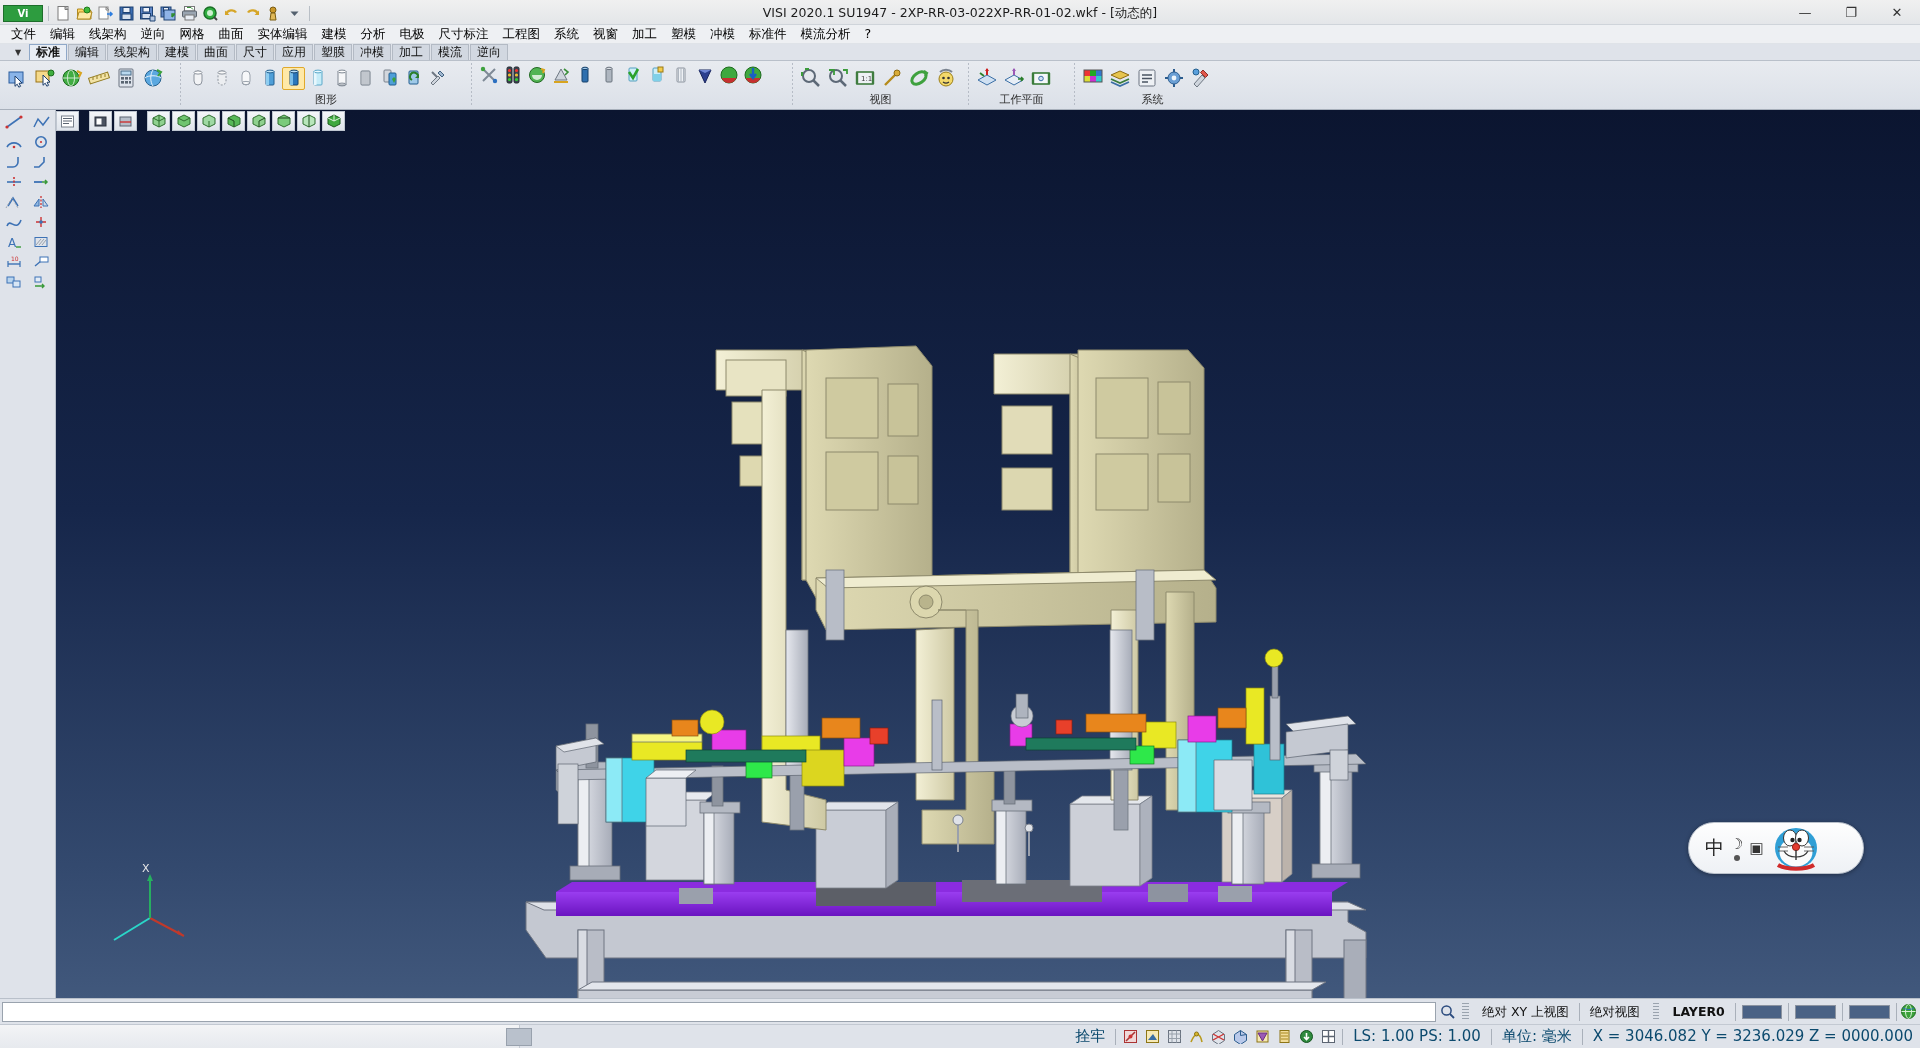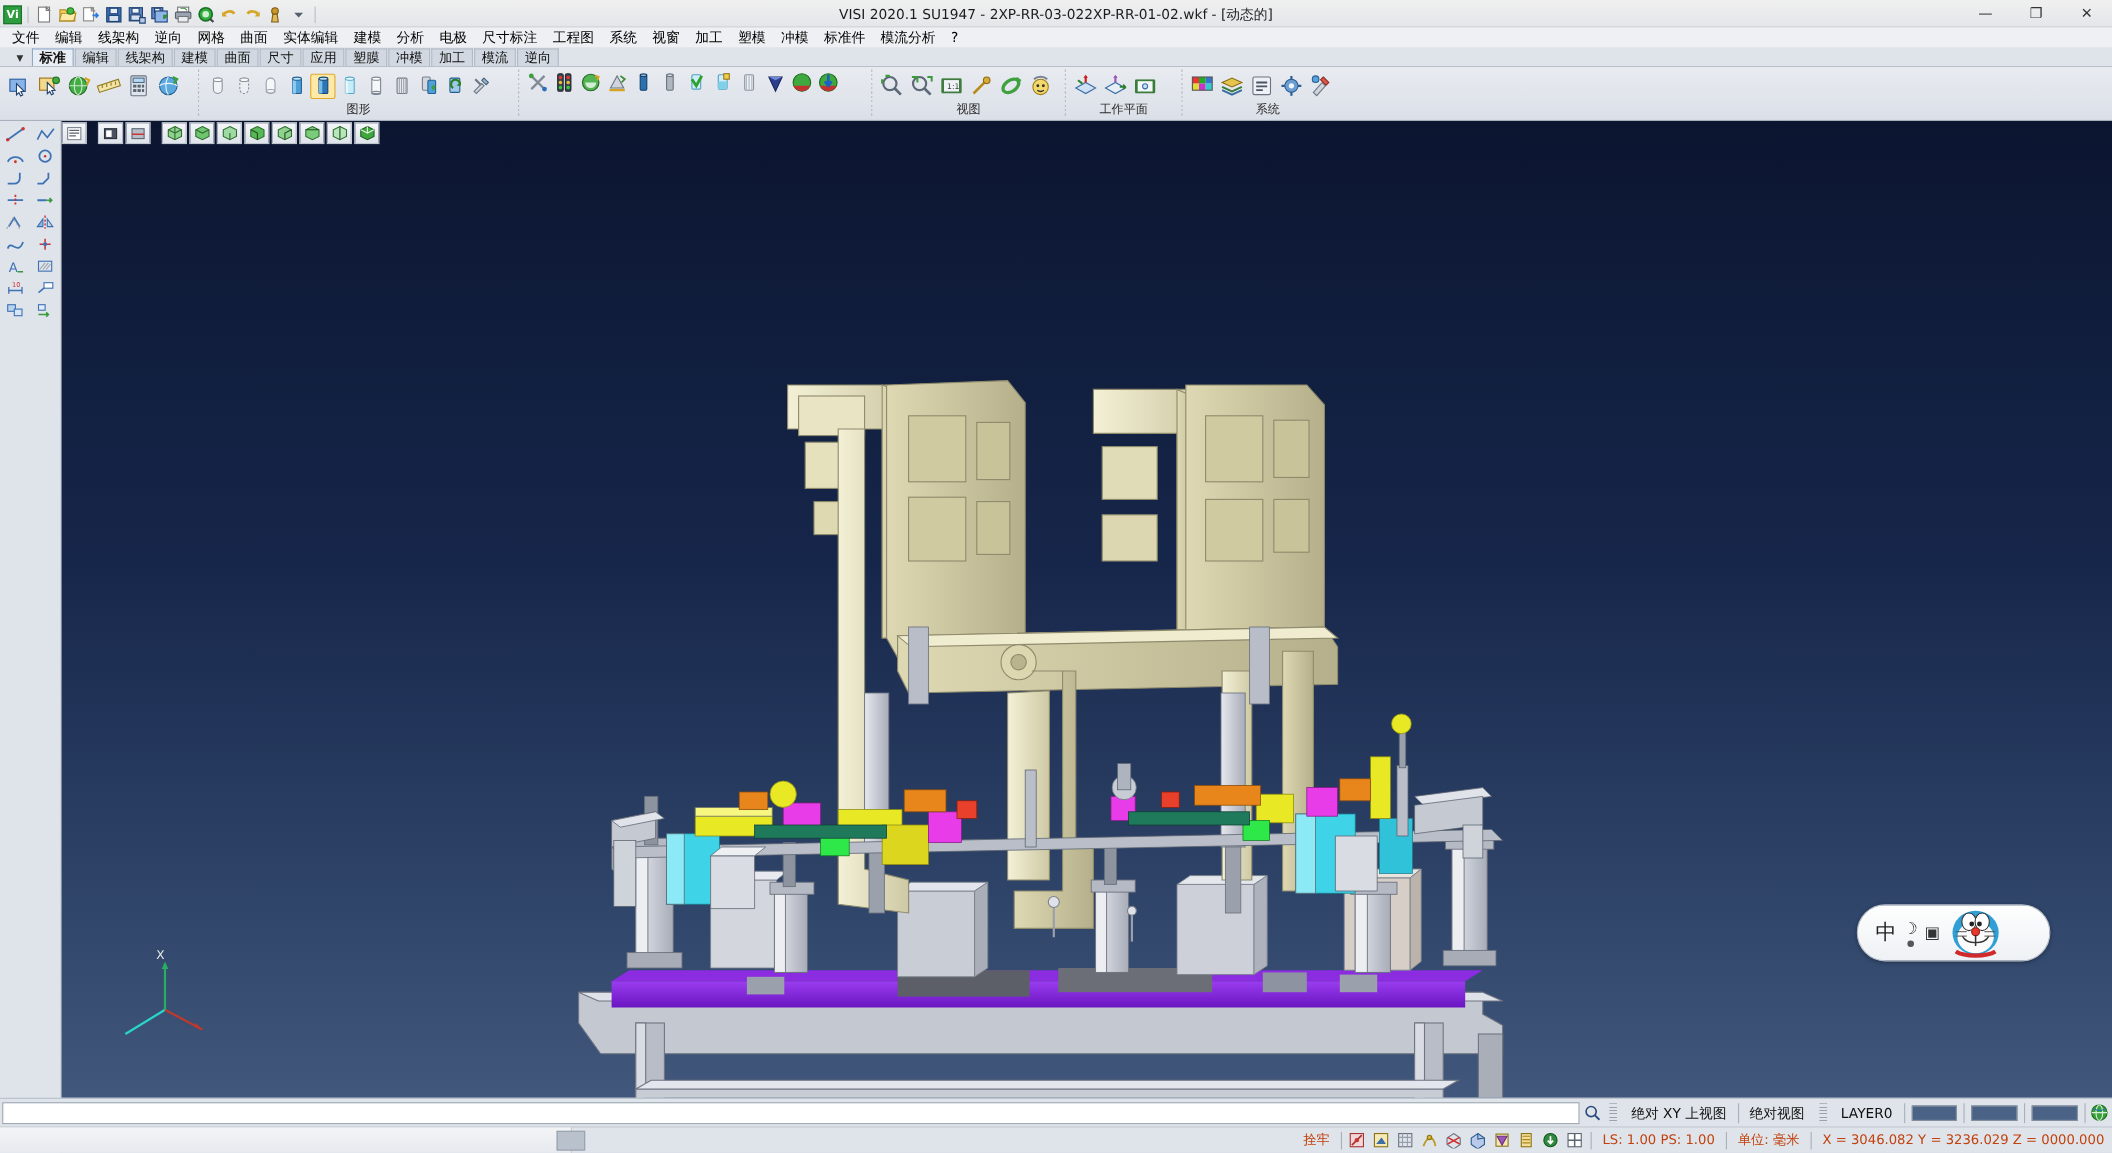--- a/index.html
+++ b/index.html
@@ -41,21 +41,21 @@
     padding: 0 7px; height: 18px; line-height: 18px; font-size: 12.5px; color: #000;
     white-space: nowrap;
   }
 
   
   .qat {
     position: absolute; top: 3px; left: 3px; height: 21px;
     display: flex; align-items: center; gap: 2px; z-index: 5;
   }
   .qat .logo {
-    width: 17px; height: 17px; background: #2d9c3f;
+    width: 40px; height: 17px; background: #2d9c3f;
     color: #fff; font-size: 10px; font-weight: bold;
     display: flex; align-items: center; justify-content: center;
     border: 1px solid #1d6e2b;
   }
   .qat .sep { width: 1px; height: 15px; background: #b9bfc6; margin: 0 3px; }
   .qicon { width: 19px; height: 19px; display: flex; align-items: center; justify-content: center; }
   .qicon svg { display: block; }
 
   
   .ribbon-tabs {
@@ -143,34 +143,34 @@
   }
   .sb-prompt {
     flex: 0 0 1434px; height: 20px; margin-left: 2px;
     background: #fff; border: 1px solid #9aa3ae;
   }
   .sb-search { width: 24px; display: flex; align-items: center; justify-content: center; }
   .sb-dotted { width: 7px; height: 18px;
     background: repeating-linear-gradient(to bottom,#9aa3ae 0,#9aa3ae 1px,transparent 1px,transparent 3px);
     margin: 0 3px; }
   .sb-cell { padding: 0 10px; font-size: 12.5px; color: #111; white-space: nowrap; line-height: 24px; }
-  .sb-cell.bold { font-weight: normal; }
+  .sb-cell.bold { font-weight: bold; }
   .sb-vsep { width: 1px; height: 18px; background: #a9b0ba; }
   .sb-swatch { width: 42px; height: 14px; background: #4a6285; border: 1px solid #8b93a0; margin: 0 6px; }
 
   .statusbar2 {
     position: absolute; top: 1024px; left: 0; width: 1920px; height: 24px;
     background: #dfe3ea; border-top: 1px solid #c3c9d2;
     display: flex; align-items: center; justify-content: flex-end;
   }
   .sb2-left { position: absolute; left: 0; top: 0; height: 24px; width: 520px;
     background: linear-gradient(#f3f4f6,#e6e9ee); border-right: 1px solid #c3c9d2; }
   .sb2-taskbtn { position: absolute; left: 506px; top: 3px; width: 26px; height: 18px;
     background: #b9c1cc; border: 1px solid #98a1ad; }
-  .sb2-item { padding: 0 7px; font-size: 12px; color: #c2410c; line-height: 23px; white-space: nowrap; }
+  .sb2-item { padding: 0 7px; font-size: 15px; color: #0c4a6e; line-height: 23px; white-space: nowrap; }
   .sb2-icon { width: 22px; height: 20px; display: flex; align-items: center; justify-content: center; }
   .sb2-sep { width: 1px; height: 16px; background: #a9b0ba; margin: 0 3px; }
 
   
   .triad { position: absolute; left: 50px; bottom: 52px; width: 90px; height: 90px; }
 
   
   .ime {
     position: absolute; right: 56px; bottom: 124px;
     width: 176px; height: 52px; border-radius: 26px;

